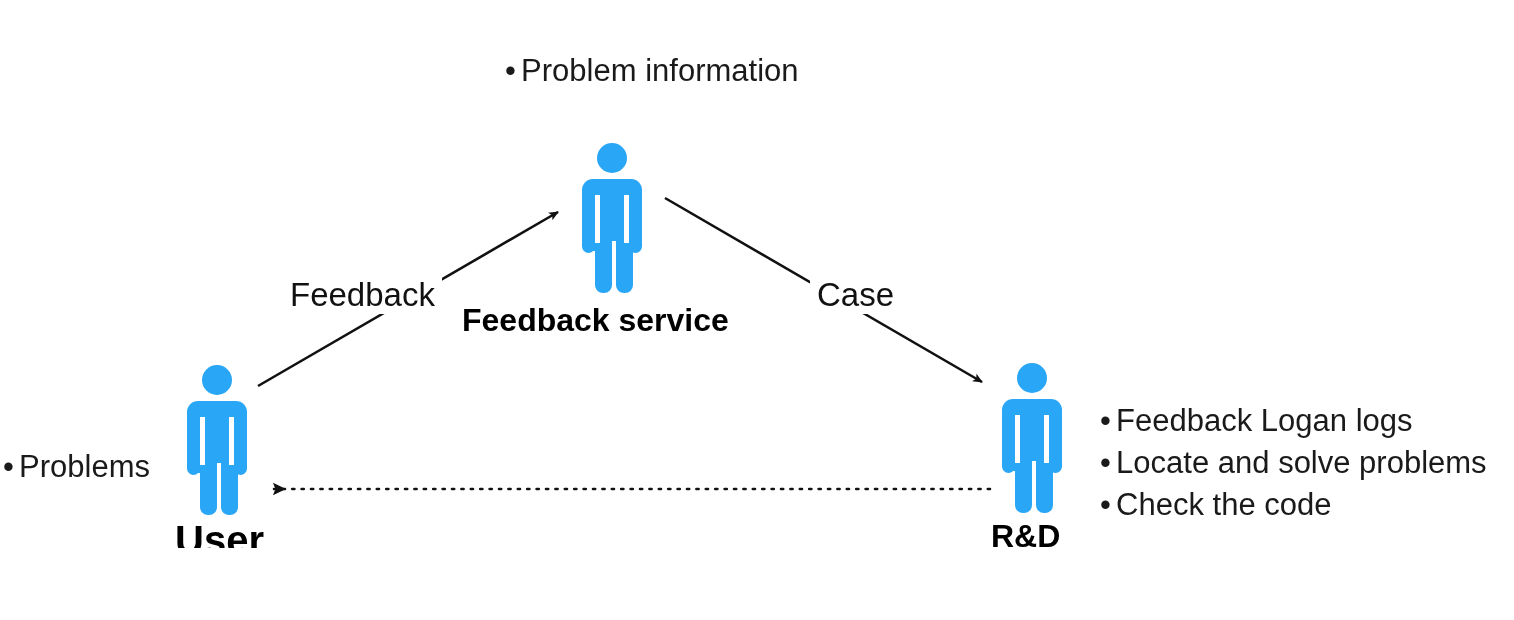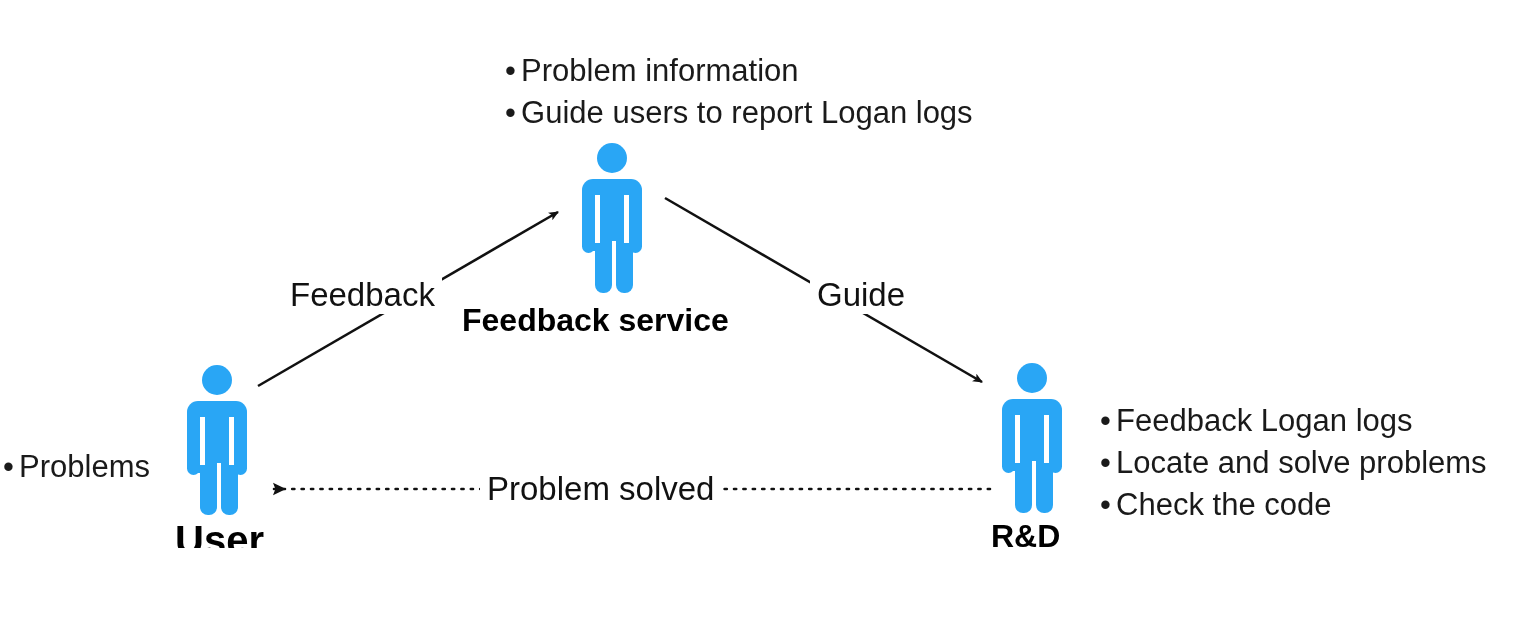--- a/index.html
+++ b/index.html
@@ -152,21 +152,20 @@
       <line x1="665" y1="198" x2="982" y2="382" stroke="#111111" stroke-width="2.6" marker-end="url(#ah)"></line>
     </g>
 
     <g>
       <line x1="990" y1="489" x2="274" y2="489" stroke="#111111" stroke-width="2.6" stroke-dasharray="2.2 7.2" stroke-linecap="round" marker-end="url(#ahd)"></line>
     </g>
   </svg>
 
   <div class="bullets" style="left:505px; top:50px; font-size:31px; line-height:42px;">
     <span class="li"><span class="dot"></span><span>Problem information</span></span>
-    <span class="li"><span class="dot"></span><span>Guide users to report Logan logs</span></span>
   </div>
 
   <div class="person" style="left:575px; top:143px; --fig:#29a6f5;">
     <span class="head"></span>
     <span class="body"></span>
     <span class="arm l"></span>
     <span class="arm r"></span>
     <span class="slit l"></span>
     <span class="slit r"></span>
     <span class="hips"></span>
@@ -212,17 +211,16 @@
   <div class="role-label" style="left:991px; top:518px; font-size:32px;text-decoration:underline;">R&amp;D</div>
 
   <div class="bullets" style="left:1100px; top:400px; font-size:31px; line-height:42px;">
     <span class="li"><span class="dot"></span><span>Feedback Logan logs</span></span>
     <span class="li"><span class="dot"></span><span>Locate and solve problems</span></span>
     <span class="li"><span class="dot"></span><span>Check the code</span></span>
   </div>
 
   <div class="edge-label" style="left:283px; top:276px; font-size:33px;">Feedback</div>
 
-  <div class="edge-label" style="left:810px; top:276px; font-size:33px;">Guide</div>
-
-  <div class="edge-label" style="left:480px; top:470px; font-size:33px;">Problem solved</div>
+  <div class="edge-label" style="left:810px; top:276px; font-size:33px;">Case</div>
+
 
 </div>
 
 </body></html>

